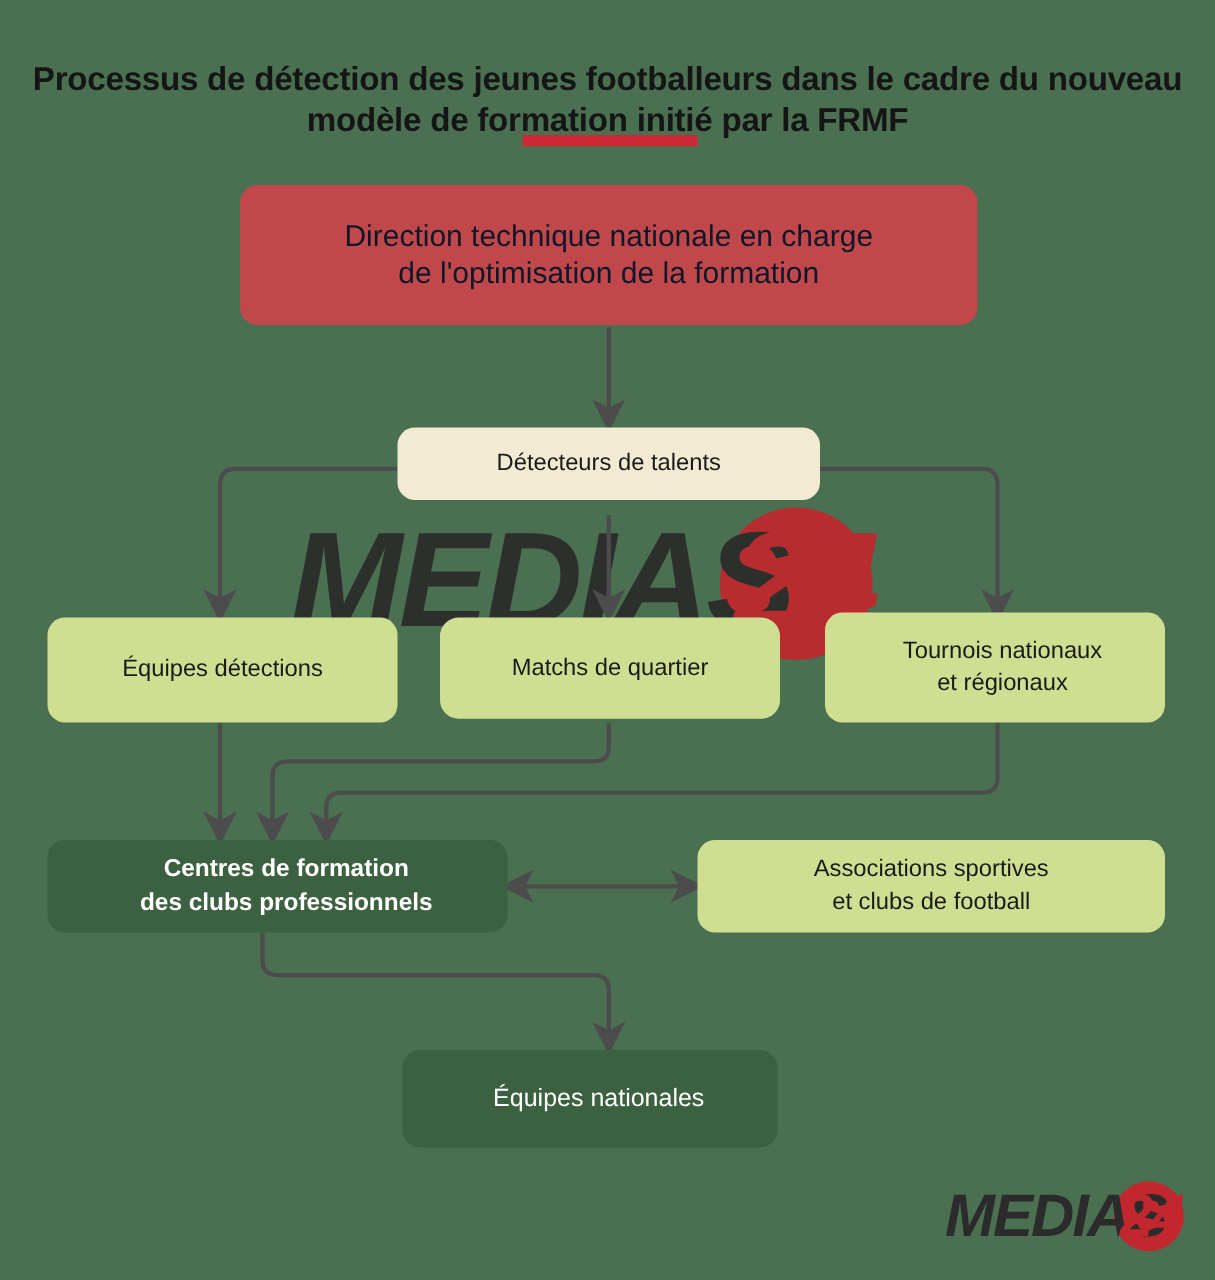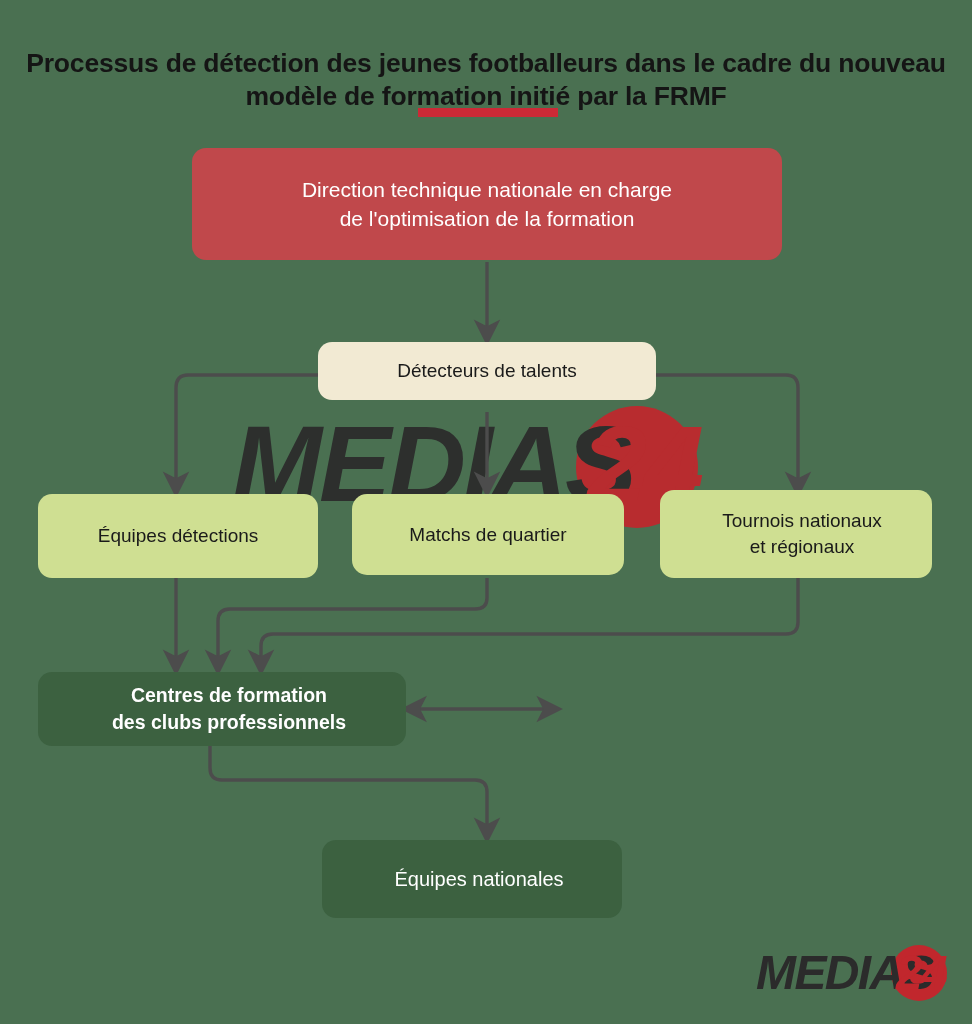--- a/index.html
+++ b/index.html
@@ -71,22 +71,22 @@
     display: flex;
     align-items: center;
     justify-content: center;
     text-align: center;
     border-radius: 14px;
     padding: 6px 14px;
     white-space: pre-line;
   }
   .node-red {
     background: #c0484b;
-    color: #ffffff;
-    font-size: 21px;
+    color: #0f172a;
+    font-size: 24px;
     font-weight: 500;
     line-height: 29px;
   }
   .node-cream {
     background: #f2ead3;
     color: #1a1a1a;
     font-size: 19px;
     font-weight: 500;
     line-height: 26px;
   }
@@ -189,20 +189,22 @@
   <div id="node-journees" class="node node-lime">Équipes détections</div>
 
   <div id="node-matchs" class="node node-lime">Matchs de quartier</div>
 
   <div id="node-tournois" class="node node-lime">Tournois nationaux
 et régionaux</div>
 
   <div id="node-centres" class="node node-darkgreen">Centres de formation
 des clubs professionnels</div>
 
+  <div id="node-assoc" class="node node-lime">Associations sportives
+et clubs de football</div>
 
   <div id="node-equipes" class="node node-darkgreen plain">Équipes nationales</div>
 
   <svg class="logo-br" viewBox="0 0 200 60" xmlns="http://www.w3.org/2000/svg">
     <circle cx="163" cy="30" r="28" fill="#c1272d"></circle>
     <text x="0" y="46" fill="#2b2b2b" font-family="'Liberation Sans', sans-serif" font-size="48" font-weight="bold" font-style="italic" letter-spacing="-1.6">MEDIAS</text>
     <text x="140" y="46" fill="#c1272d" font-family="'Liberation Sans', sans-serif" font-size="48" font-weight="bold" font-style="italic" letter-spacing="-1.6">24</text>
   </svg>
 
 </div>

